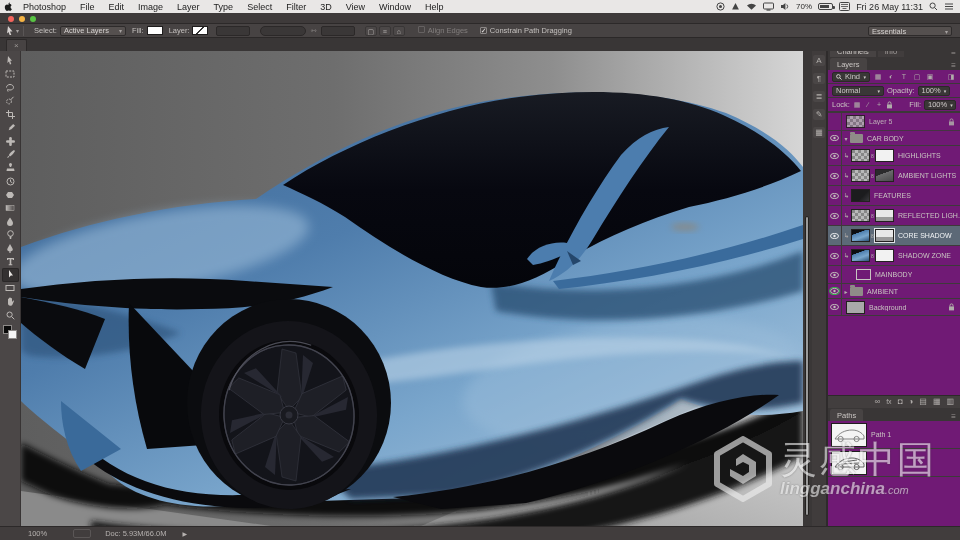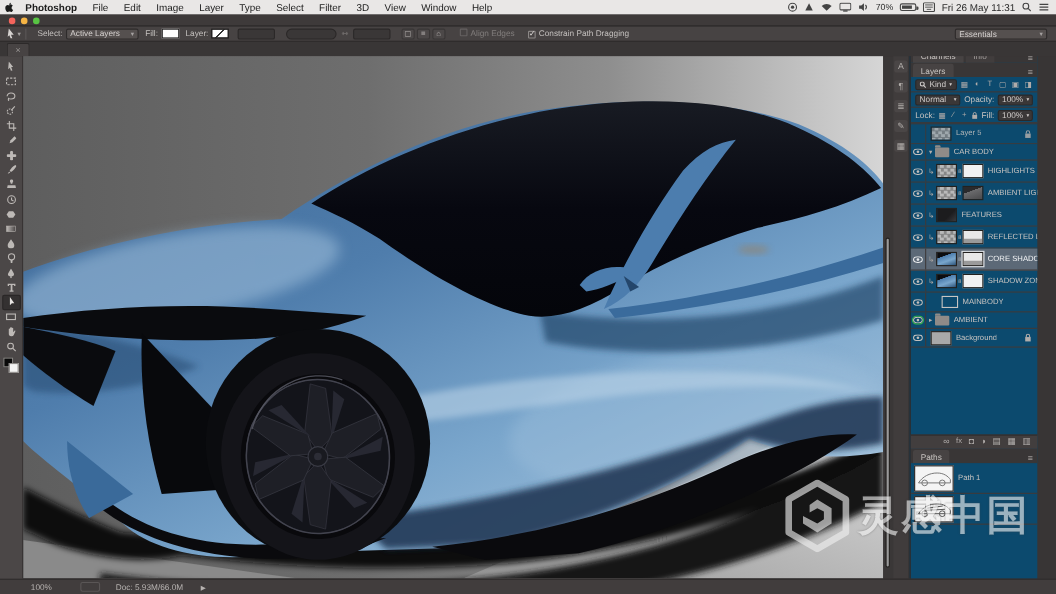--- a/index.html
+++ b/index.html
@@ -5,21 +5,21 @@
   * { margin:0; padding:0; box-sizing:border-box; }
   html,body { width:960px; height:540px; overflow:hidden; background:#222;
     font-family:"Liberation Sans", sans-serif; }
   #app { position:relative; width:960px; height:540px; background:#383535; }
 
   
   #menubar { position:absolute; left:0; top:0; width:960px; height:13px;
     background:#e9e7e6; display:flex; align-items:center; font-size:9px; color:#1c1c1c; z-index:30; }
   #menubar .apple { width:16px; text-align:center; font-size:9px; }
   #menubar .mi { padding:0 7px; white-space:nowrap; }
-  #menubar .mi.app { font-weight:bold; }
+  #menubar .mi.app { font-weight:normal; }
   #menubar .spacer { flex:1; }
   #menubar .stat { display:flex; align-items:center; gap:6px; padding-right:6px; color:#2a2a2a; }
   #menubar .stat svg { display:block; }
   #menubar .battpct { font-size:8px; }
   .batt { width:15px; height:7px; border:1px solid #444; border-radius:2px; position:relative; }
   .batt i { position:absolute; left:1px; top:1px; bottom:1px; width:69%; background:#444; display:block; }
   .batt:after { content:""; position:absolute; right:-3px; top:1.5px; width:2px; height:3px; background:#444; border-radius:0 1px 1px 0; }
 
   
   #titlebar { position:absolute; left:0; top:13px; width:960px; height:11px; background:#3e3a3a;
@@ -71,21 +71,21 @@
   #vscroll .thumb { position:absolute; left:2px; top:165px; width:4px; height:300px; background:#9a9a9a; border-radius:2px; }
 
   
   #dock { position:absolute; left:812px; top:51px; width:15px; bottom:14px; background:#403c3c;
     border-right:1px solid #2e2b2b; display:flex; flex-direction:column; align-items:center;
     padding-top:4px; gap:7px; z-index:6; }
   #dock .dic { width:12px; height:11px; color:#b3afac; font-size:8px; line-height:11px; text-align:center;
     background:#4a4646; border-radius:2px; }
 
   
-  #rightcol { position:absolute; left:827px; top:44px; width:116px; bottom:0; background:#0c4a6e;
+  #rightcol { position:absolute; left:827px; top:44px; width:133px; bottom:0; background:#701a75;
     border-left:1px solid #2e2b2b; font-size:7.5px; color:#c9c5c2; z-index:7; }
   .ptabs { height:13px; background:#393636; display:flex; align-items:flex-end; }
   .ptab { height:12px; padding:0 7px; display:flex; align-items:center; background:#474343;
     border-radius:2px 2px 0 0; margin-left:2px; }
   .ptab.inactive { background:#413d3d; color:#a19d9b; }
   .pmenu { margin-left:auto; padding-right:4px; color:#9b9795; font-size:8px; }
   .ctrlrow { height:14px; display:flex; align-items:center; padding:0 4px; gap:3px;
     border-bottom:1px solid #3c3838; }
   .minidd { background:#3a3737; border:1px solid #2b2828; border-radius:2px; height:10px;
     display:flex; align-items:center; padding:0 3px; gap:3px; color:#cfcbc9; }
@@ -127,21 +127,21 @@
   #statusbar { position:absolute; left:0; bottom:0; width:960px; height:14px; background:#413d3d;
     border-top:1px solid #2c2929; display:flex; align-items:center; font-size:7.5px; color:#b6b2b0; z-index:25; }
   #statusbar .z { margin-left:28px; }
   #statusbar .docico { margin-left:26px; width:18px; height:9px; border:1px solid #5a5656; border-radius:2px; }
   #statusbar .doc { margin-left:14px; }
   #statusbar .arr { margin-left:16px; font-size:6px; }
 
   
   #watermark { position:absolute; left:712px; top:428px; width:248px; height:82px; z-index:40;
     display:flex; align-items:center; gap:6px; opacity:.62; pointer-events:none; }
-  #wmtext .cn { font-size:37px; font-weight:bold; color:#f2f2f2; letter-spacing:2px; line-height:40px;
+  #wmtext .cn { font-size:37px; font-weight:normal; color:#f2f2f2; letter-spacing:2px; line-height:40px;
     text-shadow:0 0 2px rgba(60,60,60,.8); }
   #wmtext .en { font-size:17px; font-weight:bold; font-style:italic; color:#ececec; line-height:18px;
     text-shadow:0 0 2px rgba(60,60,60,.8); }
   #wmtext .en .tld { font-size:11px; font-weight:normal; }
 </style>
 </head>
 <body>
 
 <div id="app">
 
@@ -749,16 +749,17 @@
     <span class="arr">▶</span>
   </div>
 
   <div id="watermark">
     <svg width="62" height="66" viewBox="0 0 62 66">
       <path d="M31,3 L57,18 V48 L31,63 L5,48 V18 Z" fill="none" stroke="#f0f0f0" stroke-width="6" stroke-linejoin="round"></path>
       <path d="M31,18 L44,26 V40 L31,48 L18,40 V33 L31,40 L37,36 V29 L31,26 L24,30 V23 Z" fill="#f0f0f0"></path>
     </svg>
     <div id="wmtext">
       <div class="cn">灵感中国</div>
+      <div class="en"><span>lingganchina</span><span class="tld">.com</span></div>
     </div>
   </div>
 
 </div>
 
 </body></html>

